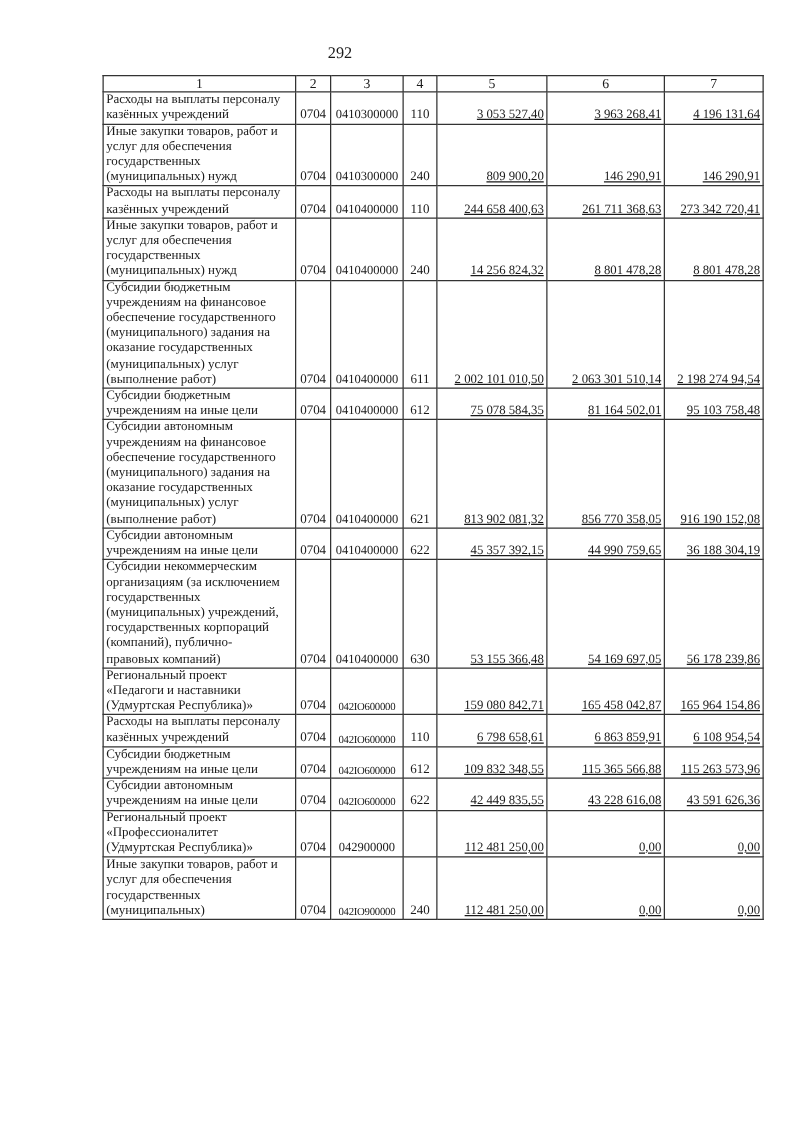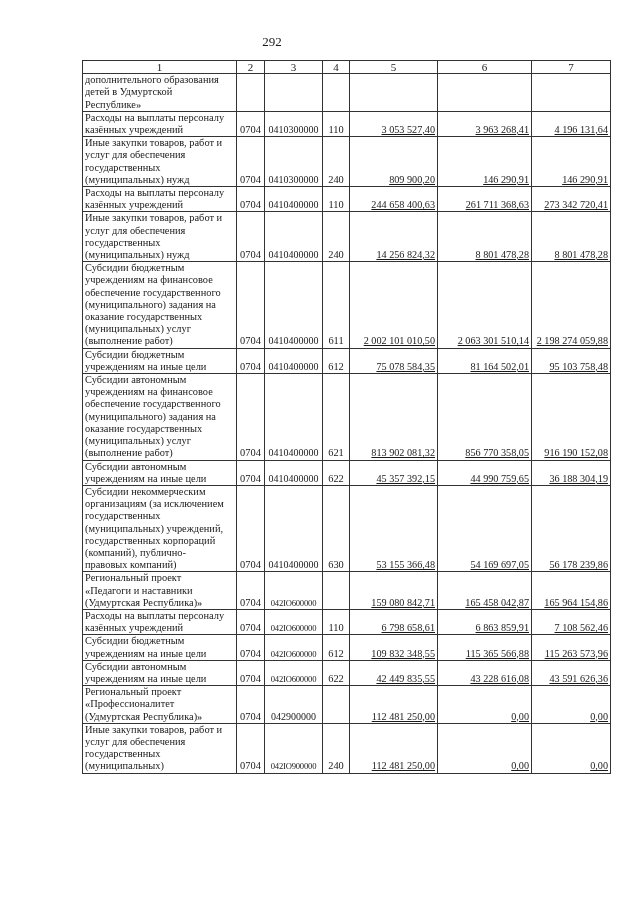--- a/index.html
+++ b/index.html
@@ -45,31 +45,20 @@
       <th>2</th>
       <th>3</th>
       <th>4</th>
       <th>5</th>
       <th>6</th>
       <th>7</th>
     </tr>
   </thead>
   <tbody id="rows">
       <tr>
-        <td class="name">дополнительного образования
-детей в Удмуртской
-Республике»</td>
-        <td class="sec"></td>
-        <td class="csr"></td>
-        <td class="vr"></td>
-        <td class="num"></td>
-        <td class="num"></td>
-        <td class="num"></td>
-      </tr>
-      <tr>
         <td class="name">Расходы на выплаты персоналу
 казённых учреждений</td>
         <td class="sec">0704</td>
         <td class="csr">0410300000</td>
         <td class="vr">110</td>
         <td class="num">3 053 527,40</td>
         <td class="num">3 963 268,41</td>
         <td class="num">4 196 131,64</td>
       </tr>
       <tr>
@@ -112,21 +101,21 @@
 обеспечение государственного
 (муниципального) задания на
 оказание государственных
 (муниципальных) услуг
 (выполнение работ)</td>
         <td class="sec">0704</td>
         <td class="csr">0410400000</td>
         <td class="vr">611</td>
         <td class="num">2 002 101 010,50</td>
         <td class="num">2 063 301 510,14</td>
-        <td class="num">2 198 274 059,88</td>
+        <td class="num">2 198 274 94,54</td>
       </tr>
       <tr>
         <td class="name">Субсидии бюджетным
 учреждениям на иные цели</td>
         <td class="sec">0704</td>
         <td class="csr">0410400000</td>
         <td class="vr">612</td>
         <td class="num">75 078 584,35</td>
         <td class="num">81 164 502,01</td>
         <td class="num">95 103 758,48</td>
@@ -183,21 +172,21 @@
         <td class="num">165 964 154,86</td>
       </tr>
       <tr>
         <td class="name">Расходы на выплаты персоналу
 казённых учреждений</td>
         <td class="sec">0704</td>
         <td class="csr small">042IO600000</td>
         <td class="vr">110</td>
         <td class="num">6 798 658,61</td>
         <td class="num">6 863 859,91</td>
-        <td class="num">7 108 562,46</td>
+        <td class="num">6 108 954,54</td>
       </tr>
       <tr>
         <td class="name">Субсидии бюджетным
 учреждениям на иные цели</td>
         <td class="sec">0704</td>
         <td class="csr small">042IO600000</td>
         <td class="vr">612</td>
         <td class="num">109 832 348,55</td>
         <td class="num">115 365 566,88</td>
         <td class="num">115 263 573,96</td>

